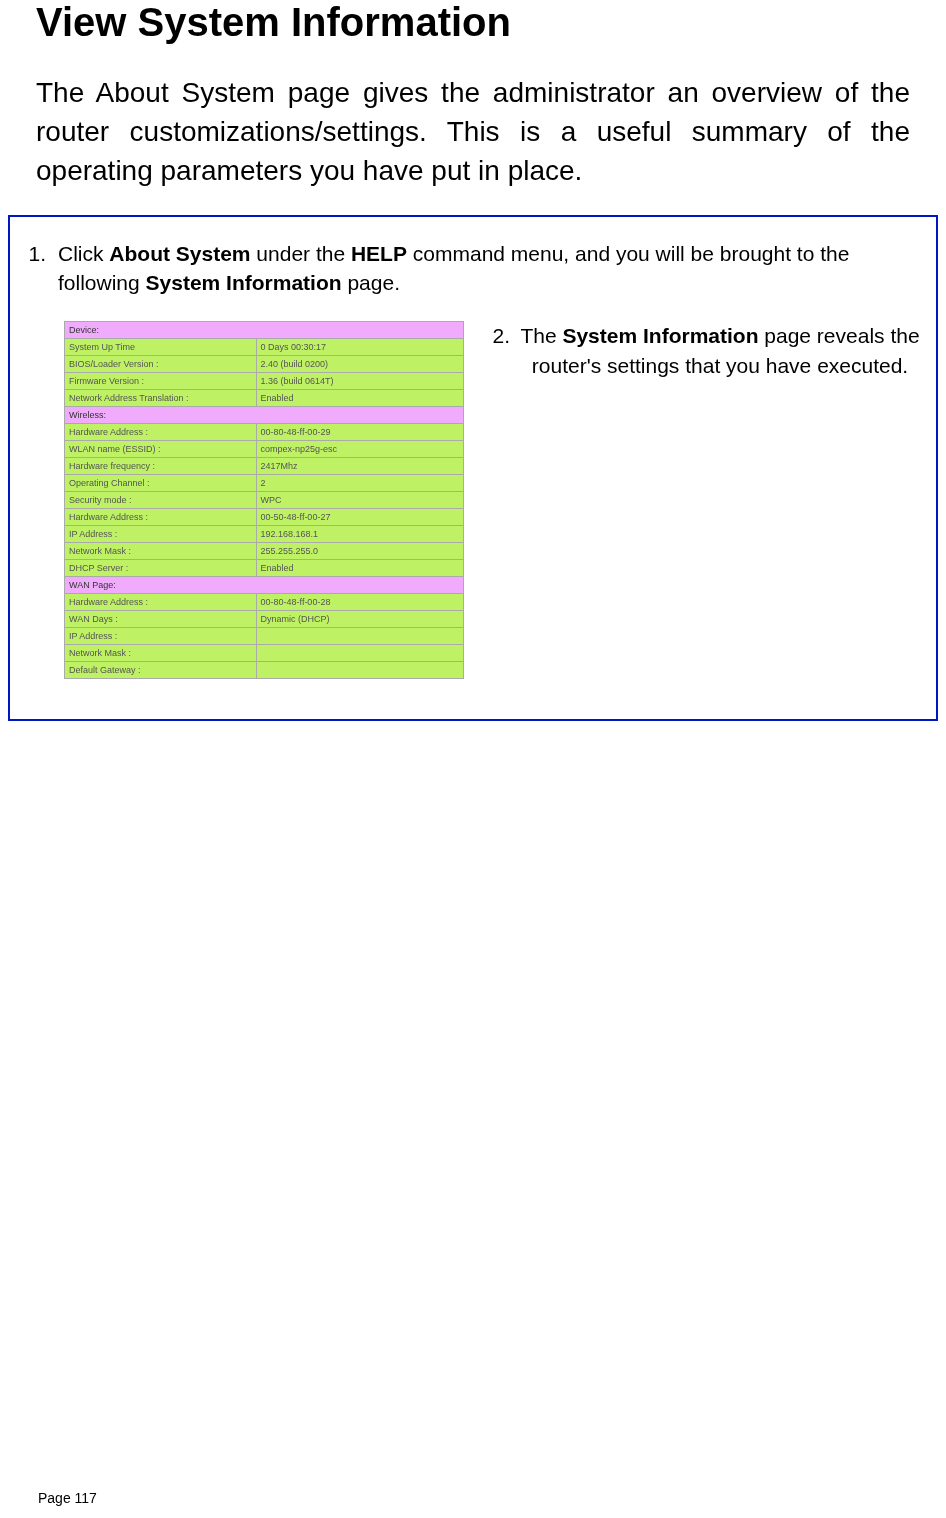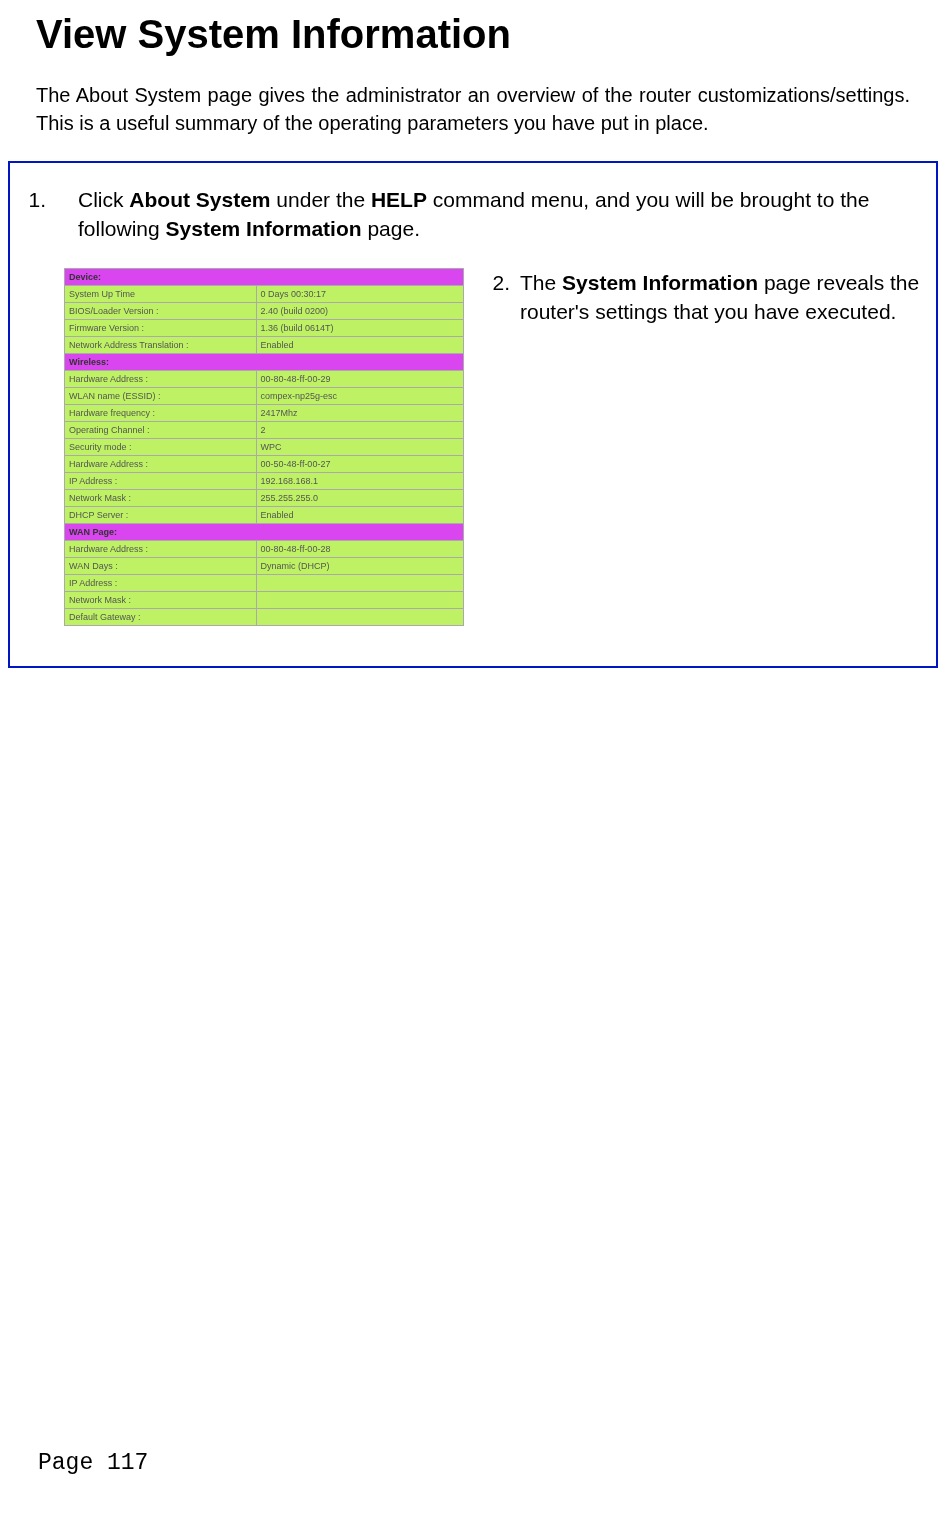--- a/index.html
+++ b/index.html
@@ -7,30 +7,30 @@
       margin: 0;
       padding: 0;
       width: 946px;
       height: 1518px;
       font-family: Verdana, Geneva, sans-serif;
       background: #fff;
       color: #000;
       position: relative;
     }
     .page-content {
-      padding: 12px 36px;
+      padding: 0 36px;
     }
     .heading {
       font-size: 40px;
       font-weight: bold;
       margin: 0 0 24px 0;
       letter-spacing: 0px;
     }
     .intro {
-      font-size: 20px;
+      font-size: 28px;
       line-height: 1.4;
       text-align: justify;
       margin-bottom: 24px;
     }
     .box {
       border: 2px solid #0016c2;
       padding: 22px 16px 40px 8px;
       margin: 0 -28px;
     }
     .step1 {
@@ -41,21 +41,20 @@
     }
     .step1 .num {
       width: 40px;
       flex-shrink: 0;
       text-align: right;
       padding-right: 12px;
     }
     .step1 .txt {
       flex: 1;
       padding-right: 20px;
-      margin-left: 20px;
     }
     .row2 {
       display: flex;
       gap: 20px;
       padding-left: 46px;
     }
     .screenshot {
       width: 400px;
       flex-shrink: 0;
     }
@@ -71,45 +70,46 @@
     .sys-table td {
       border: 1px solid #aaa;
       padding: 2px 4px;
       height: 17px;
       background: #bef264;
     }
     .sys-table td:first-child {
       width: 48%;
     }
     .sys-table .section-header td {
-      background: #d946ef;
-      font-weight: bold;
+      background: #f0abfc;
+      font-weight: normal;
       color: #333;
     }
     .step2 {
       display: flex;
       font-size: 21px;
       line-height: 1.4;
       flex: 1;
     }
     .step2 .num {
       width: 36px;
       flex-shrink: 0;
       text-align: right;
       padding-right: 10px;
     }
     .step2 .txt {
       flex: 1;
+      text-align: center;
     }
     .page-num {
       position: absolute;
-      bottom: 42px;
+      bottom: 12px;
       left: 38px;
-      font-family: Liberation Mono, monospace;
-      font-size: 23px;
+      font-family: Liberation Sans, sans-serif;
+      font-size: 14px;
     }
   </style>
 </head>
 <body>
 
 <div class="page-content">
   <h1 class="heading">View System Information</h1>
   <p class="intro">The About System page gives the administrator an overview of the router customizations/settings. This is a useful summary of the operating parameters you have put in place.</p>
 
   <div class="box">

